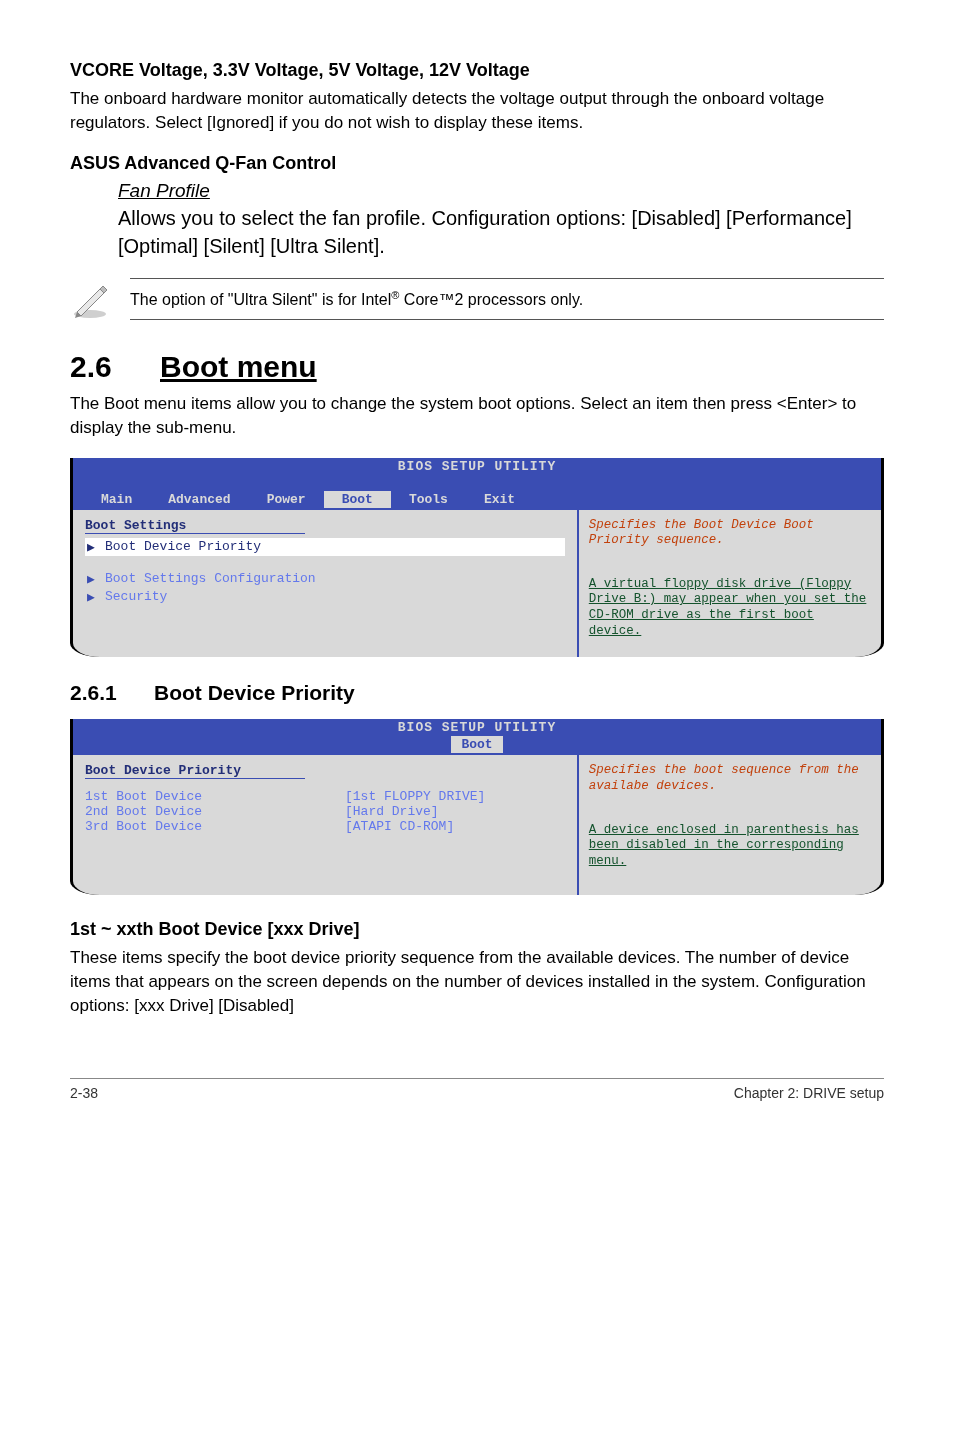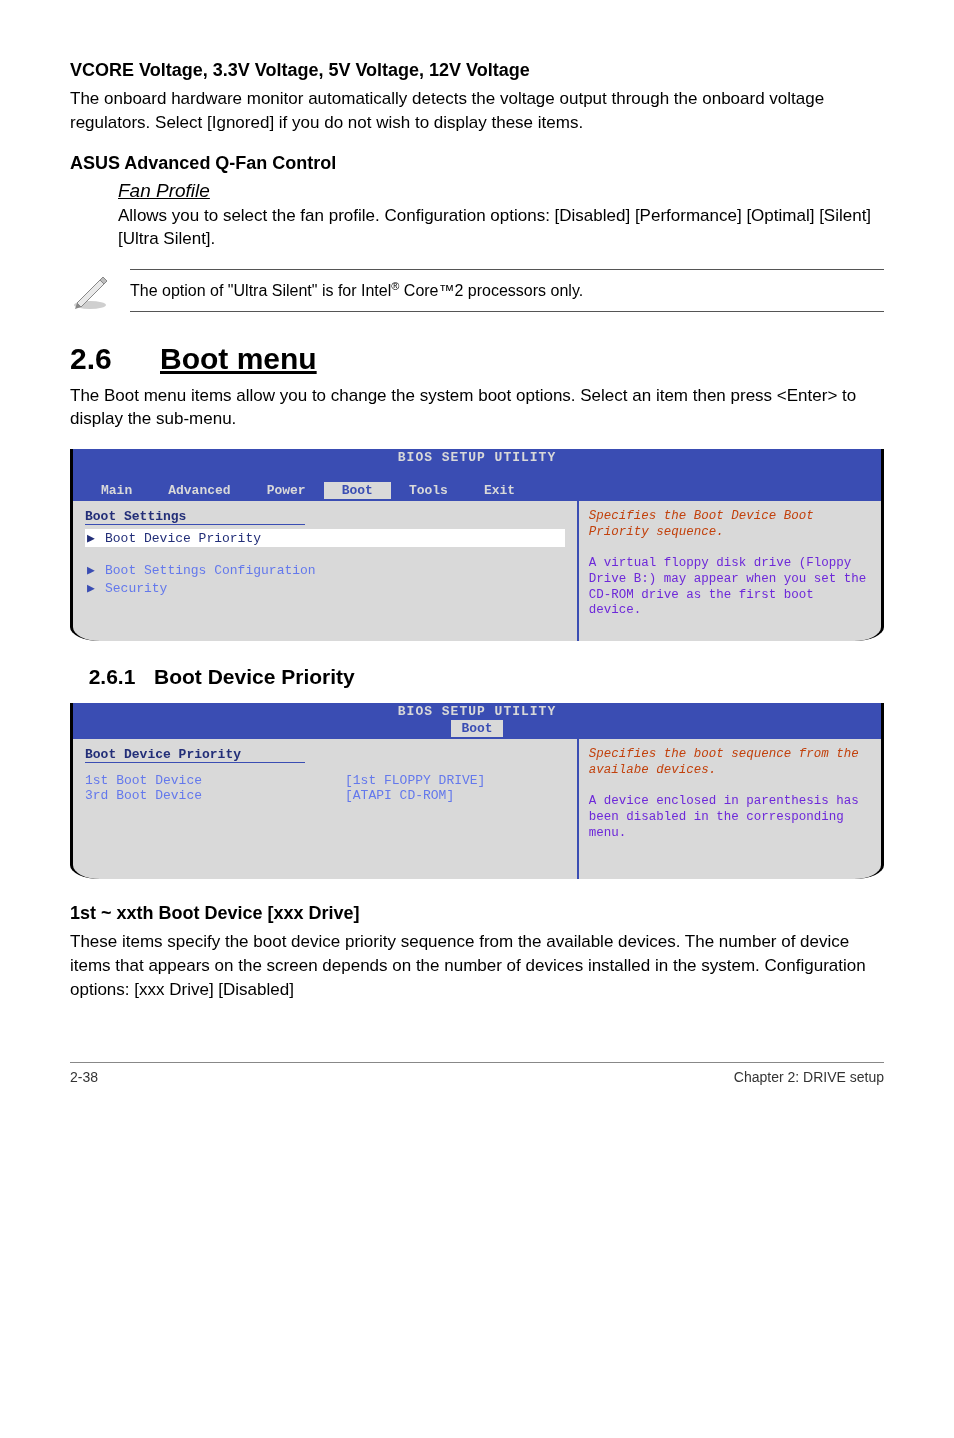--- a/index.html
+++ b/index.html
@@ -32,21 +32,21 @@
     padding-left: 48px;
     margin-bottom: 18px;
   }
   .italic-label {
     font-style: italic;
     font-size: 19px;
     text-decoration: underline;
     margin-bottom: 2px;
   }
   .indent-text {
-    font-size: 17px;
+    font-size: 20px;
     line-height: 1.4;
   }
   
   .note-row {
     display: flex;
     align-items: center;
     gap: 20px;
     margin: 10px 0 30px 0;
   }
   .pencil-icon {
@@ -142,21 +142,21 @@
     color: #222e78;
   }
   .bios-item .arrow {
     width: 12px;
     text-align: center;
     color: #3a4db3;
   }
   .bios-item.selected .arrow { color: #222e78; }
   .bios-spacer { height: 14px; }
   .bios-right .help1 { color:#c2410c; font-weight: normal; font-style: italic; }
-  .bios-right .help2 { color:#6d28d9; margin-top:16px; }
+  .bios-right .help2 { color:#14532d; margin-top:28px;text-decoration:underline; }
   
   .bios-tabs-single {
     background: #3a4db3;
     color: #d9d9d9;
     text-align:center;
     padding: 0 0 2px 0;
     font-weight: bold;
   }
   .bios-tabs-single span {
     background:#d9d9d9;
@@ -168,21 +168,21 @@
     display:flex;
   }
   .bios-kv .k { width: 260px; }
   .bios-kv .v { }
   
   .num-heading {
     font-size: 21px;
     font-weight: bold;
     margin: 6px 0 8px 0;
   }
-  .num-heading .num { display:inline-block; width: 84px; text-align: center; }
+  .num-heading .num { display:inline-block; width: 84px; }
   
   .footer {
     display:flex;
     justify-content: space-between;
     border-top: 1px solid #888;
     margin-top: 60px;
     padding-top: 6px;
     font-size: 14px;
     color: #333;
   }
@@ -263,20 +263,24 @@
   <div class="bios-body">
     <div class="bios-left">
       <div class="bios-heading-line">Boot Device Priority</div>
       <div class="bios-underline"></div>
       <div style="height:6px"></div>
       <div class="bios-kv">
         <span class="k">1st Boot Device</span>
         <span class="v">[1st FLOPPY DRIVE]</span>
       </div>
       <div class="bios-kv">
+        <span class="k">2nd Boot Device</span>
+        <span class="v">[Hard Drive]</span>
+      </div>
+      <div class="bios-kv">
         <span class="k">3rd Boot Device</span>
         <span class="v">[ATAPI CD-ROM]</span>
       </div>
     </div>
     <div class="bios-right">
       <div class="help1">Specifies the boot sequence from the availabe devices.</div>
       <div class="help2">A device enclosed in parenthesis has been disabled in the corresponding menu.</div>
     </div>
   </div>
 </div>

